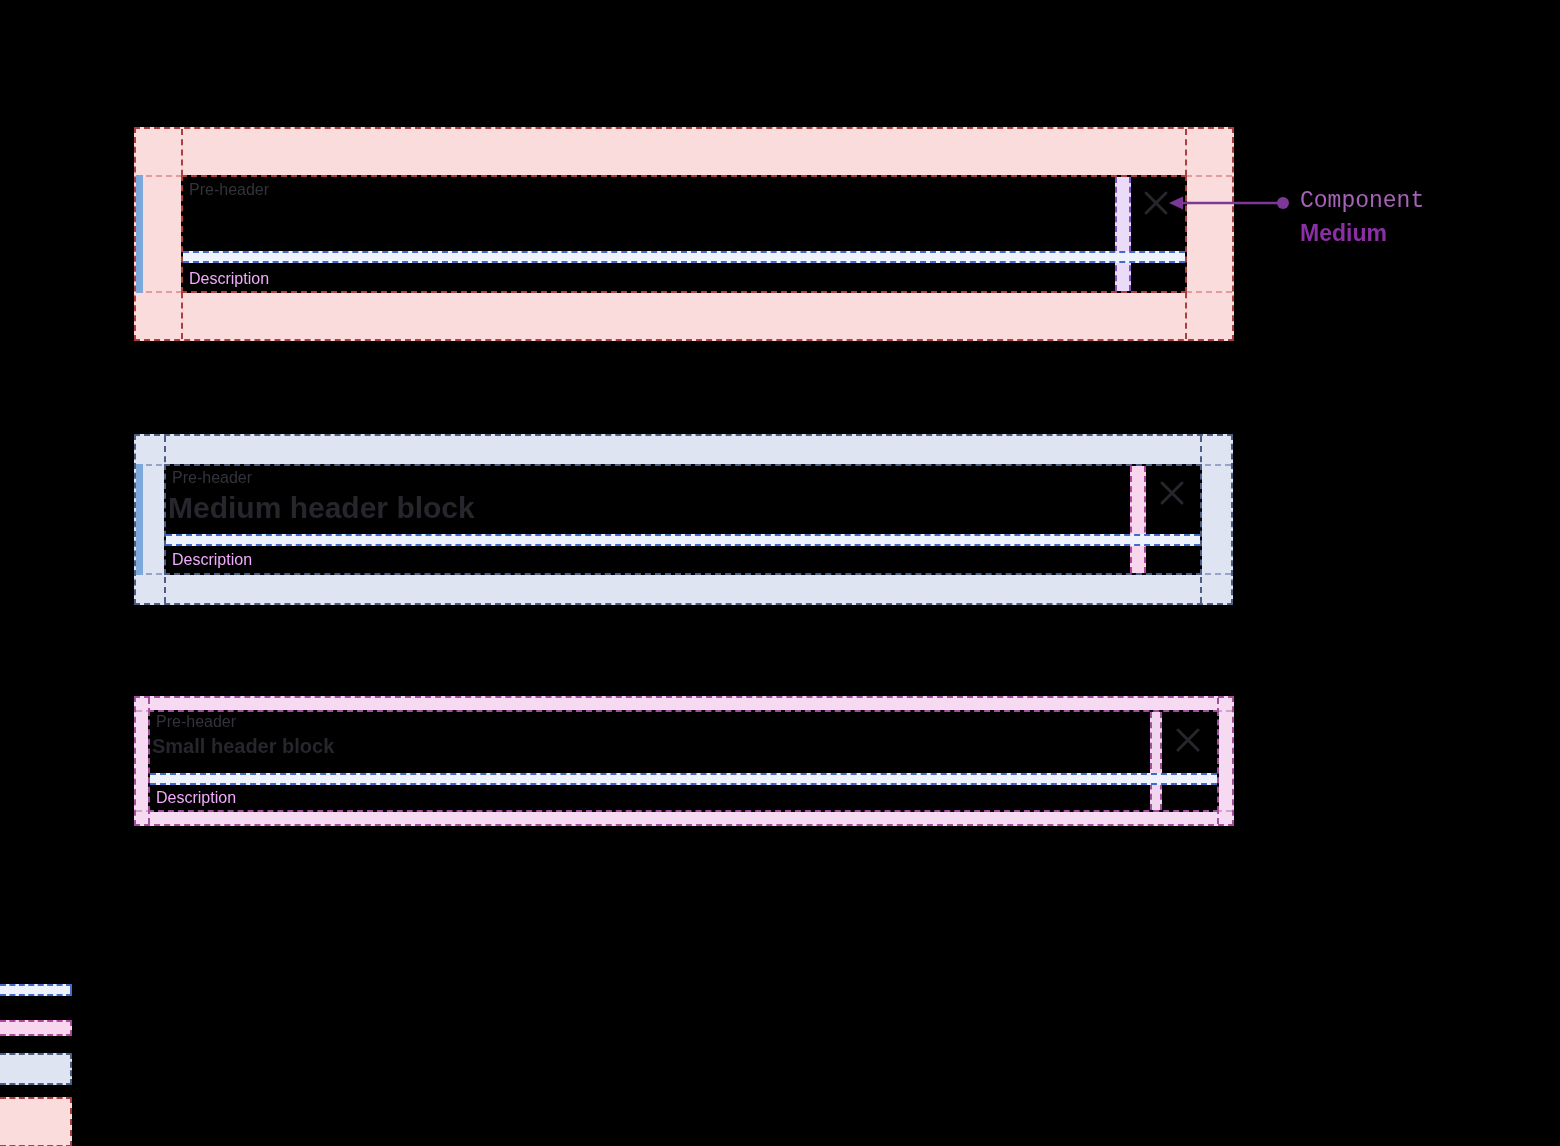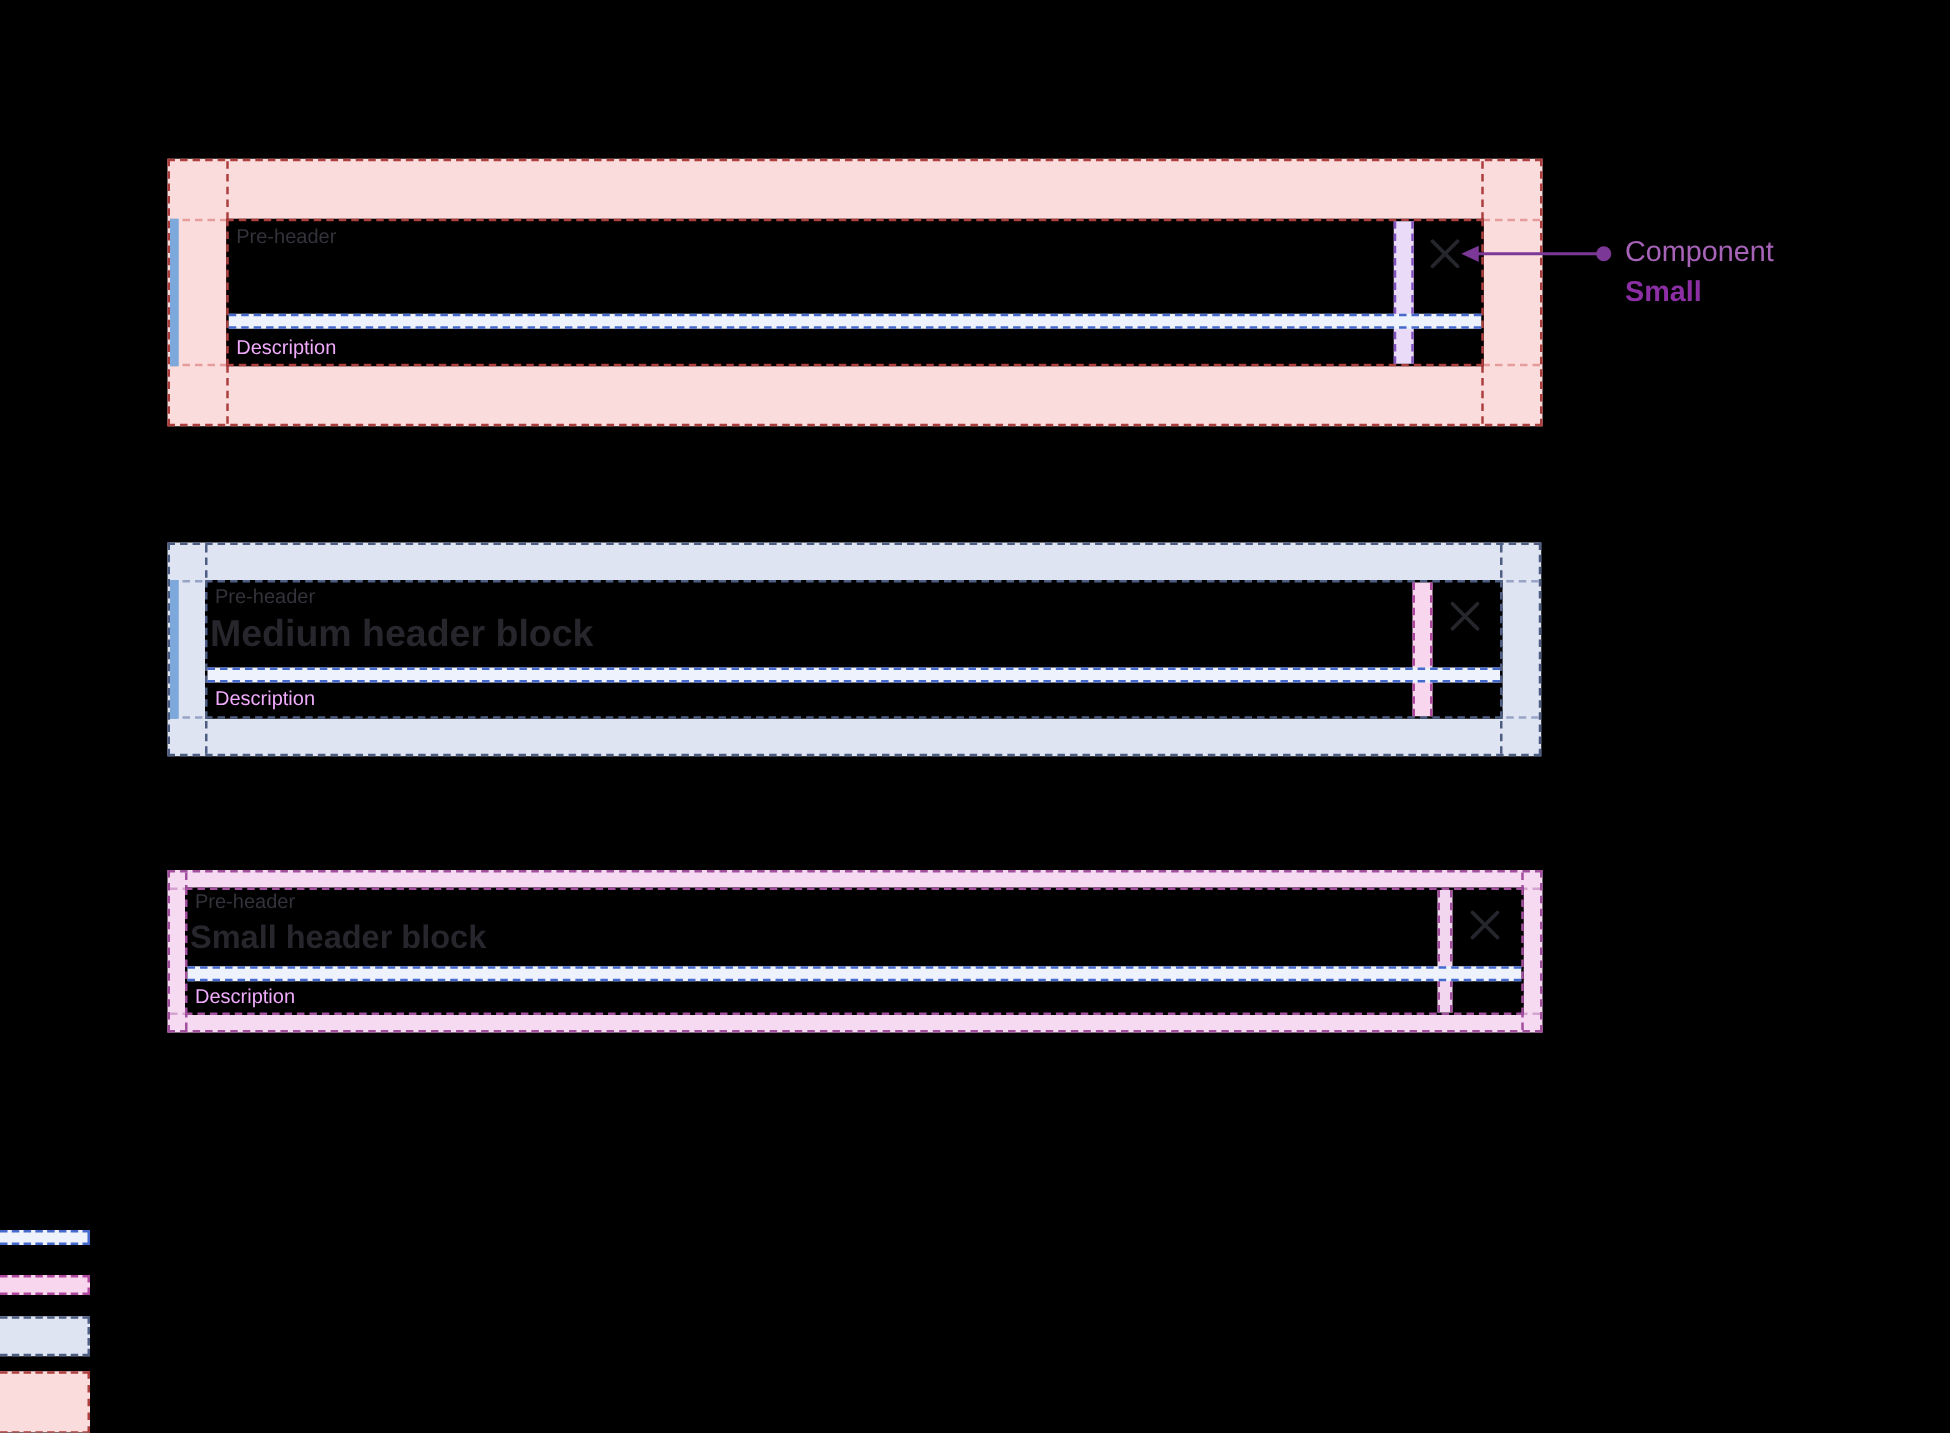--- a/index.html
+++ b/index.html
@@ -64,35 +64,35 @@
   
   .preheader, .desc { position:absolute; left:6px; font-size:16px; line-height:1.25; }
   .preheader { color:#33333b; }
   .desc      { color:#f0abfc; }
   .title     { position:absolute; left:2px; font-weight:bold; color:#26262c; line-height:1.1; }
 
   .large  .preheader { top:3px; }   .large  .title { top:25px; font-size:40px; }
   .large  .desc { top:92px; }
   .medium .preheader { top:2px; }   .medium .title { top:25px; font-size:30px; }
   .medium .desc { top:84px; }
-  .small  .preheader { top:0; }     .small  .title { top:23px; font-size:26px; }
+  .small  .preheader { top:0; }     .small  .title { top:23px; font-size:20px; }
   .small  .desc { top:76px; }
 
   
   .close-btn { position:absolute; width:30px; height:30px; display:flex;
                align-items:center; justify-content:center; cursor:pointer; }
   .large  .close-btn { left:958px;  top:11px; }
   .medium .close-btn { left:991px;  top:12px; }
   .small  .close-btn { left:1023px; top:13px; }
   .close-btn svg { display:block; }
 
   
   .anno-arrow { position:absolute; left:1167px; top:192px; }
   .anno-label { position:absolute; left:1300px; font-size:23px; line-height:1; }
-  .anno-label.l1 { top:190px; color:#a763b7; }
+  .anno-label.l1 { top:190px; color:#a763b7;font-family:Liberation Mono, monospace; }
   .anno-label.l2 { top:222px; color:#8c2fa5; font-weight:bold; }
 
   
   .swatch { position:absolute; left:0; width:72px; border-style:dashed; border-width:2px; border-left:none; }
   .swatch.s1 { top:984px;  height:12px; background:#edf2fc; border-color:#4569cd; }
   .swatch.s2 { top:1020px; height:16px; background:#f8d6ee; border-color:#b0479e; }
   .swatch.s3 { top:1053px; height:32px; background:#dfe4f3; border-color:#4e5d82; }
   .swatch.s4 { top:1097px; height:50px; background:#fbdcdc; border-color:#ac3e3e; }
 </style>
 </head>
@@ -165,20 +165,20 @@
   </div>
 
   <div class="anno-arrow">
     <svg width="126" height="22" viewBox="0 0 126 22">
       <circle cx="116" cy="11" r="6" fill="#7c3897"></circle>
       <line x1="116" y1="11" x2="12" y2="11" stroke="#7c3897" stroke-width="2.5"></line>
       <polygon points="2,11 16,4.5 16,17.5" fill="#7c3897"></polygon>
     </svg>
   </div>
   <div class="anno-label l1">Component</div>
-  <div class="anno-label l2">Small</div>
+  <div class="anno-label l2">Medium</div>
 
   <div class="swatch s1"></div>
   <div class="swatch s2"></div>
   <div class="swatch s3"></div>
   <div class="swatch s4"></div>
 
 </div>
 
 </body></html>

